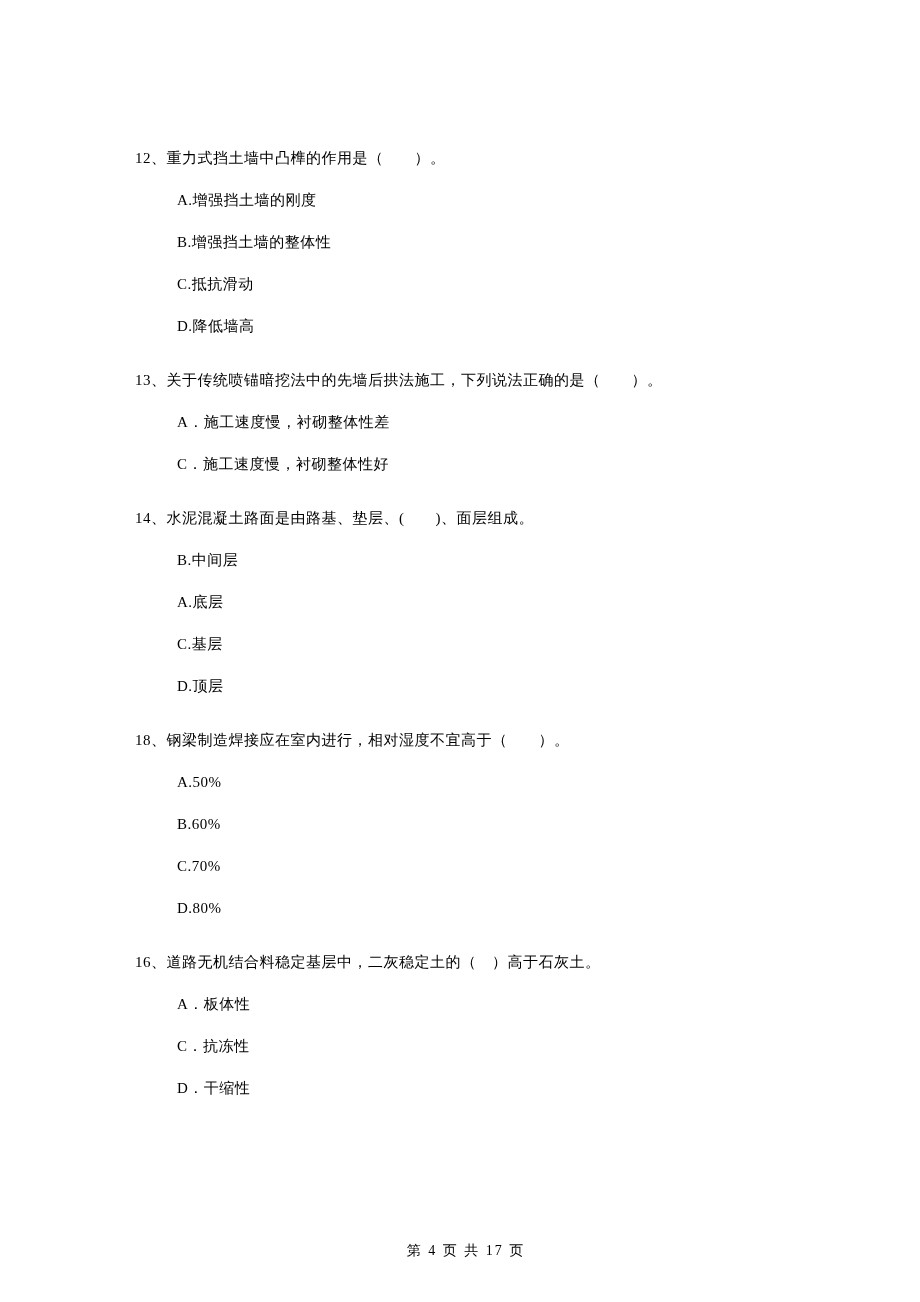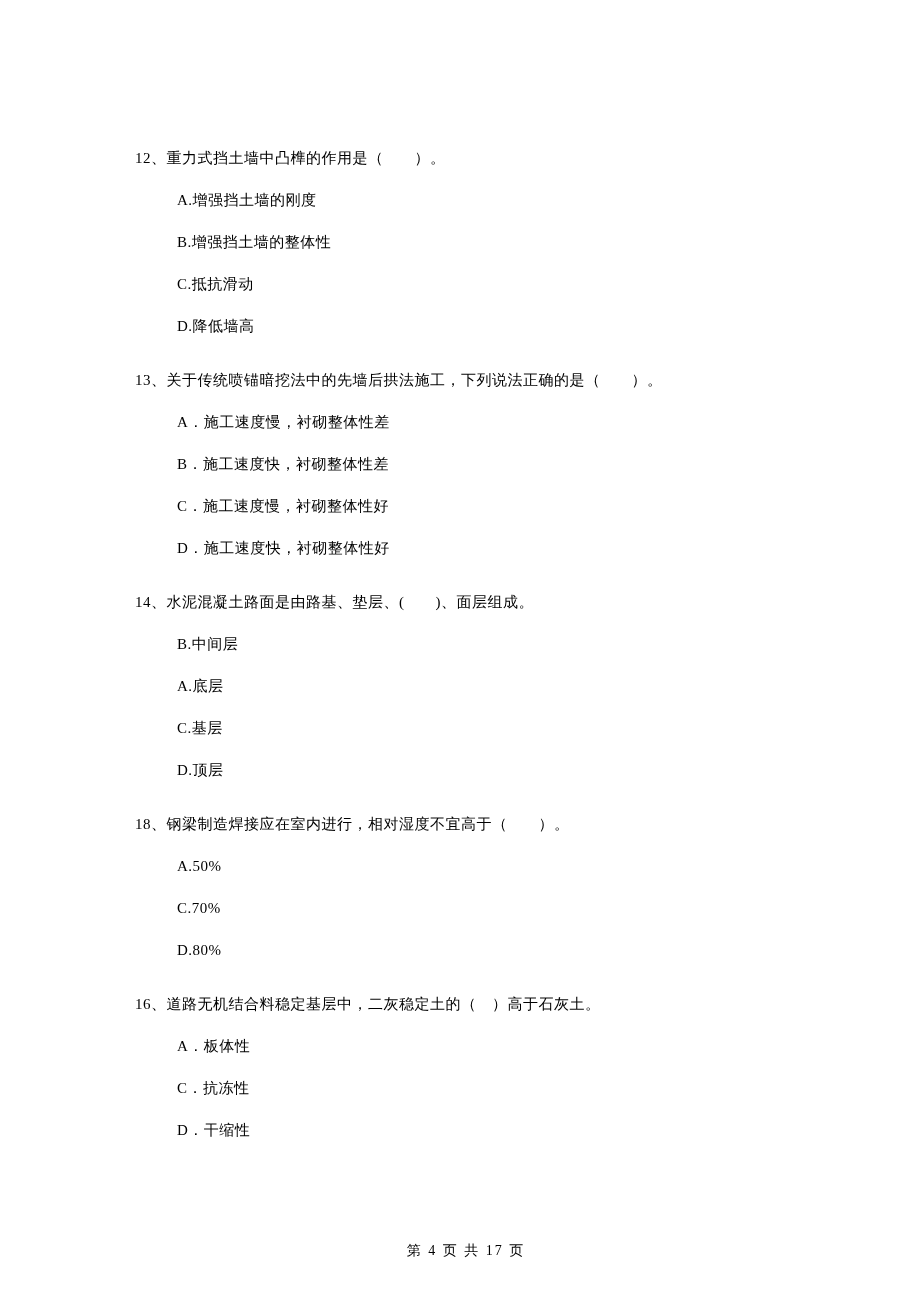--- a/index.html
+++ b/index.html
@@ -50,36 +50,35 @@
     <div class="question-stem"><span>12、</span><span>重力式挡土墙中凸榫的作用是（　　）。</span></div>
     <div class="option">A.增强挡土墙的刚度</div>
     <div class="option">B.增强挡土墙的整体性</div>
     <div class="option">C.抵抗滑动</div>
     <div class="option">D.降低墙高</div>
   </div>
 
   <div class="question">
     <div class="question-stem"><span>13、</span><span>关于传统喷锚暗挖法中的先墙后拱法施工，下列说法正确的是（　　）。</span></div>
     <div class="option">A．施工速度慢，衬砌整体性差</div>
-    <div class="option">B．施工速度快，衬砌整体性差</div>
     <div class="option">C．施工速度慢，衬砌整体性好</div>
-    <div class="option">D．施工速度快，衬砌整体性好</div>
   </div>
 
   <div class="question">
     <div class="question-stem"><span>14、</span><span>水泥混凝土路面是由路基、垫层、(　　)、面层组成。</span></div>
     <div class="option">B.中间层</div>
     <div class="option">A.底层</div>
     <div class="option">C.基层</div>
     <div class="option">D.顶层</div>
   </div>
 
   <div class="question">
     <div class="question-stem"><span>18、</span><span>钢梁制造焊接应在室内进行，相对湿度不宜高于（　　）。</span></div>
     <div class="option">A.50%</div>
+    <div class="option">B.60%</div>
     <div class="option">C.70%</div>
     <div class="option">D.80%</div>
   </div>
 
   <div class="question">
     <div class="question-stem"><span>16、</span><span>道路无机结合料稳定基层中，二灰稳定土的（　）高于石灰土。</span></div>
     <div class="option">A．板体性</div>
     <div class="option">C．抗冻性</div>
     <div class="option">D．干缩性</div>
   </div>

